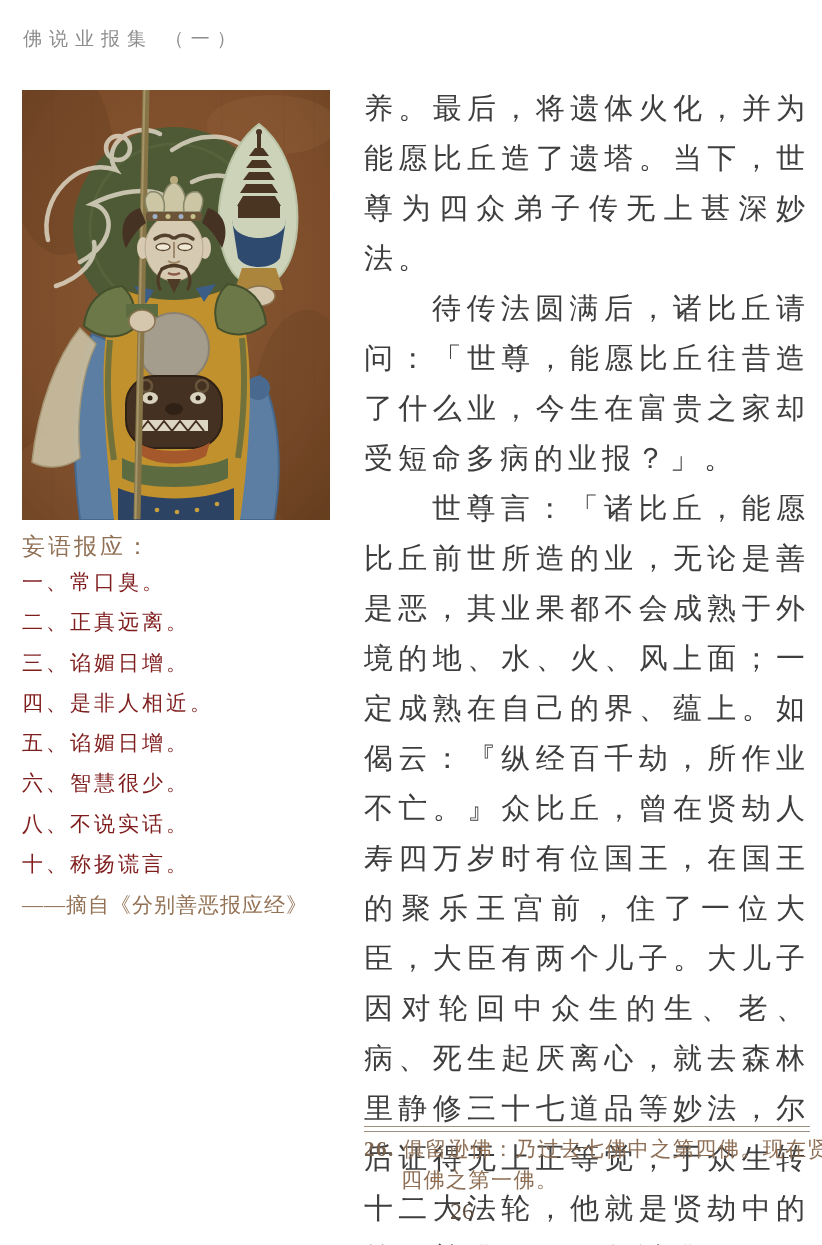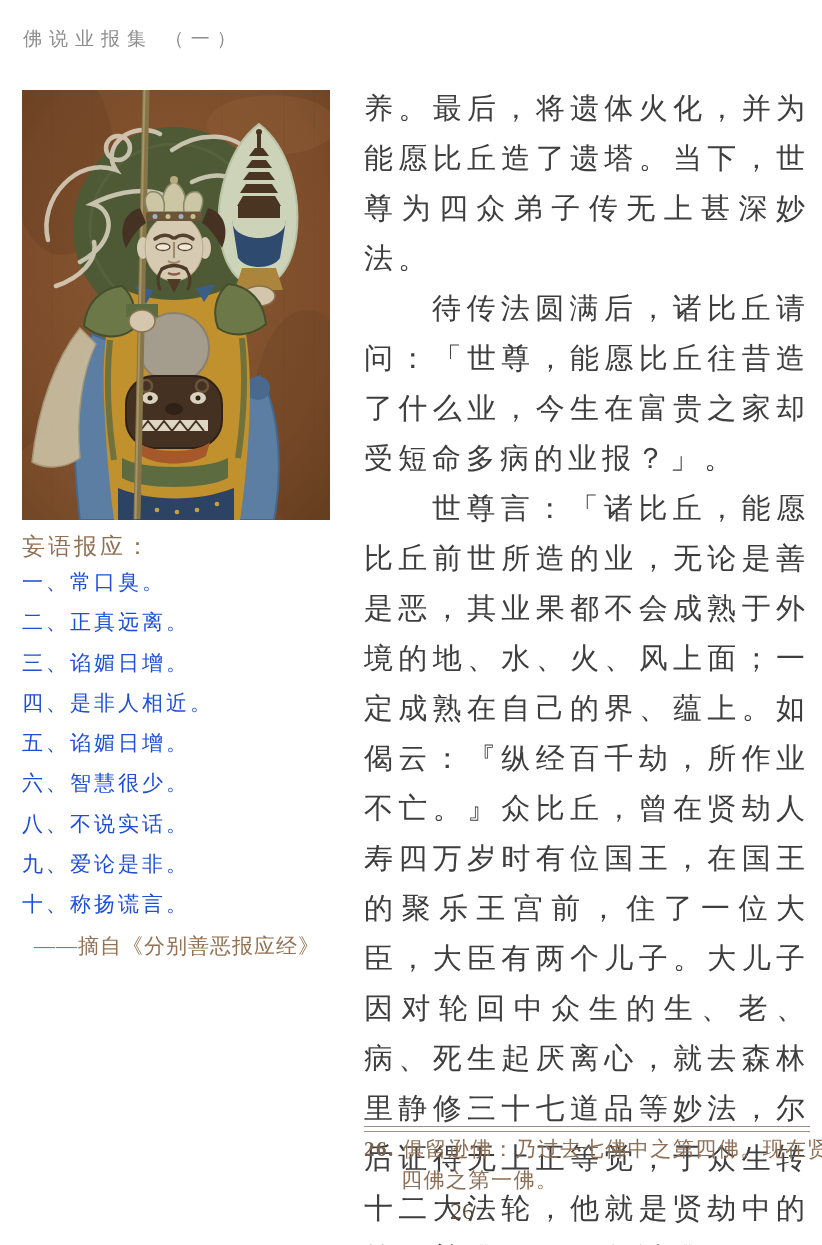--- a/index.html
+++ b/index.html
@@ -6,22 +6,22 @@
   .page{position:relative;width:822px;height:1245px;background:#ffffff;overflow:hidden;
         font-family:"Liberation Serif","DejaVu Serif",serif;padding-left:8px;}
 
   .header{position:absolute;left:23px;top:26px;font-size:19px;letter-spacing:7px;color:#8d8d8d;}
 
   .painting{position:absolute;left:22px;top:90px;width:308px;height:430px;}
   .painting svg{display:block;}
 
   .left-block{position:absolute;left:22px;top:531px;width:310px;}
   .list-title{font-size:23px;color:#8f7054;letter-spacing:3px;}
-  .list-item{font-size:21px;line-height:40.3px;color:#1d4ed8;letter-spacing:3px;}
-  .attribution{font-size:21px;margin-top:7px;text-align:center;color:#937154;letter-spacing:1px;}
+  .list-item{font-size:21px;line-height:40.3px;color:#7f1d1d;letter-spacing:3px;}
+  .attribution{font-size:21px;margin-top:7px;text-align:left;color:#937154;letter-spacing:1px;}
 
   .main-text{position:absolute;left:364px;top:83px;width:446px;font-size:29px;line-height:50px;
              color:#3e3e3e;letter-spacing:5px;text-align:justify;text-justify:inter-ideograph;}
   .main-text p{margin:0;}
   .main-text .indent{text-indent:68px;}
   .main-text sup{font-size:17px;letter-spacing:0;line-height:0;vertical-align:super;}
 
   .fn-rule{position:absolute;left:364px;top:1126px;width:446px;height:4px;
            border-top:1px solid #a09080;border-bottom:1px solid #a09080;}
   .footnote{position:absolute;left:364px;top:1134px;width:452px;font-size:21px;line-height:31px;
@@ -166,21 +166,20 @@
   <div class="left-block">
     <div class="list-title">妄语报应：</div>
     <div>
       <div class="list-item">一、常口臭。</div>
       <div class="list-item">二、正真远离。</div>
       <div class="list-item">三、谄媚日增。</div>
       <div class="list-item">四、是非人相近。</div>
       <div class="list-item">五、谄媚日增。</div>
       <div class="list-item">六、智慧很少。</div>
       <div class="list-item">八、不说实话。</div>
-      <div class="list-item">九、爱论是非。</div>
       <div class="list-item">十、称扬谎言。</div>
     </div>
     <div class="attribution">——摘自《分别善恶报应经》</div>
   </div>
 
   <div class="main-text">
     <p>养。最后，将遗体火化，并为能愿比丘造了遗塔。当下，世尊为四众弟子传无上甚深妙法。</p>
     <p class="indent">待传法圆满后，诸比丘请问：「世尊，能愿比丘往昔造了什么业，今生在富贵之家却受短命多病的业报？」。</p>
     <p class="indent"><span>世尊言：「诸比丘，能愿比丘前世所造的业，无论是善是恶，其业果都不会成熟于外境的地、水、火、风上面；一定成熟在自己的界、蕴上。如偈云：『纵经百千劫，所作业不亡。』众比丘，曾在贤劫人寿四万岁时有位国王，在国王的聚乐王宫前，住了一位大臣，大臣有两个儿子。大儿子因对轮回中众生的生、老、病、死生起厌离心，就去森林里静修三十七道品等妙法，尔后证得无上正等觉，于众生转十二大法轮，他就是贤劫中的第一尊佛——俱留逊佛</span><sup>26</sup><span>。</span></p>
   </div>

